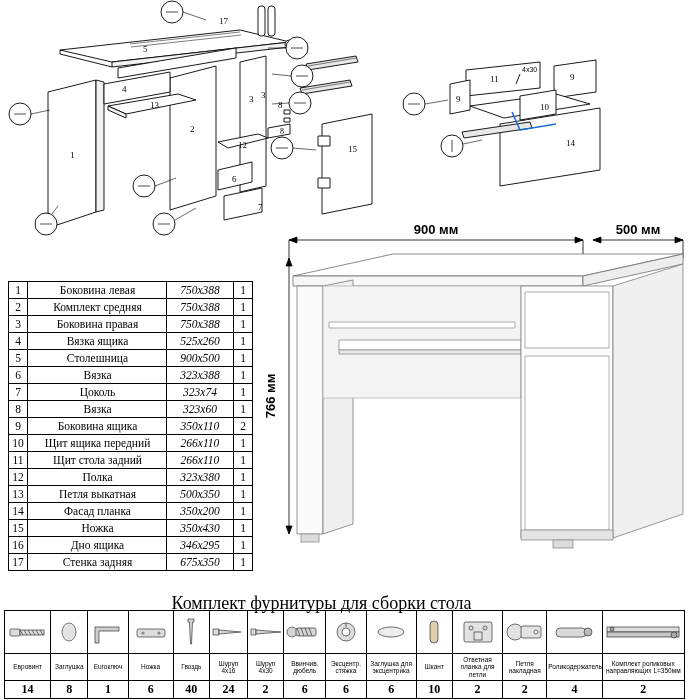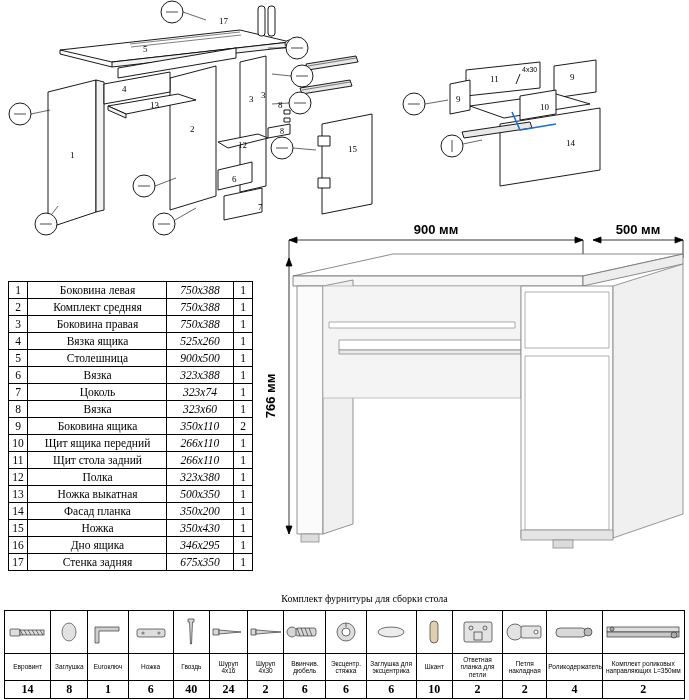--- a/index.html
+++ b/index.html
@@ -34,21 +34,21 @@
   #parts-table td.nm{text-align:center;padding-left:3px;}
   #parts-table td.dim{width:62px;text-align:center;font-style:italic;}
   #parts-table td.qty{width:14px;text-align:center;}
 
   
   #product{left:253px;top:218px;width:436px;height:360px;}
 
   
   #kit-title{
     left:0;top:593px;width:643px;text-align:center;
-    font-size:10px;font-family:"Liberation Serif", serif;margin-left:43px;
+    font-size:18px;font-family:"Liberation Serif", serif;
   }
   #kit-table{
     left:4px;top:610px;width:681px;
     border-collapse:collapse;
     font-size:7px;
     font-family:"Liberation Sans", sans-serif;
     table-layout:fixed;
   }
   #kit-table td{
     border:1px solid #000;
@@ -277,21 +277,21 @@
         <td class="qty">1</td>
       </tr>
     <tr>
         <td class="num">12</td>
         <td class="nm">Полка</td>
         <td class="dim">323x380</td>
         <td class="qty">1</td>
       </tr>
     <tr>
         <td class="num">13</td>
-        <td class="nm">Ножка выкатная</td>
+        <td class="nm">Петля выкатная</td>
         <td class="dim">500x350</td>
         <td class="qty">1</td>
       </tr>
     <tr>
         <td class="num">14</td>
         <td class="nm">Фасад планка</td>
         <td class="dim">350x200</td>
         <td class="qty">1</td>
       </tr>
     <tr>

